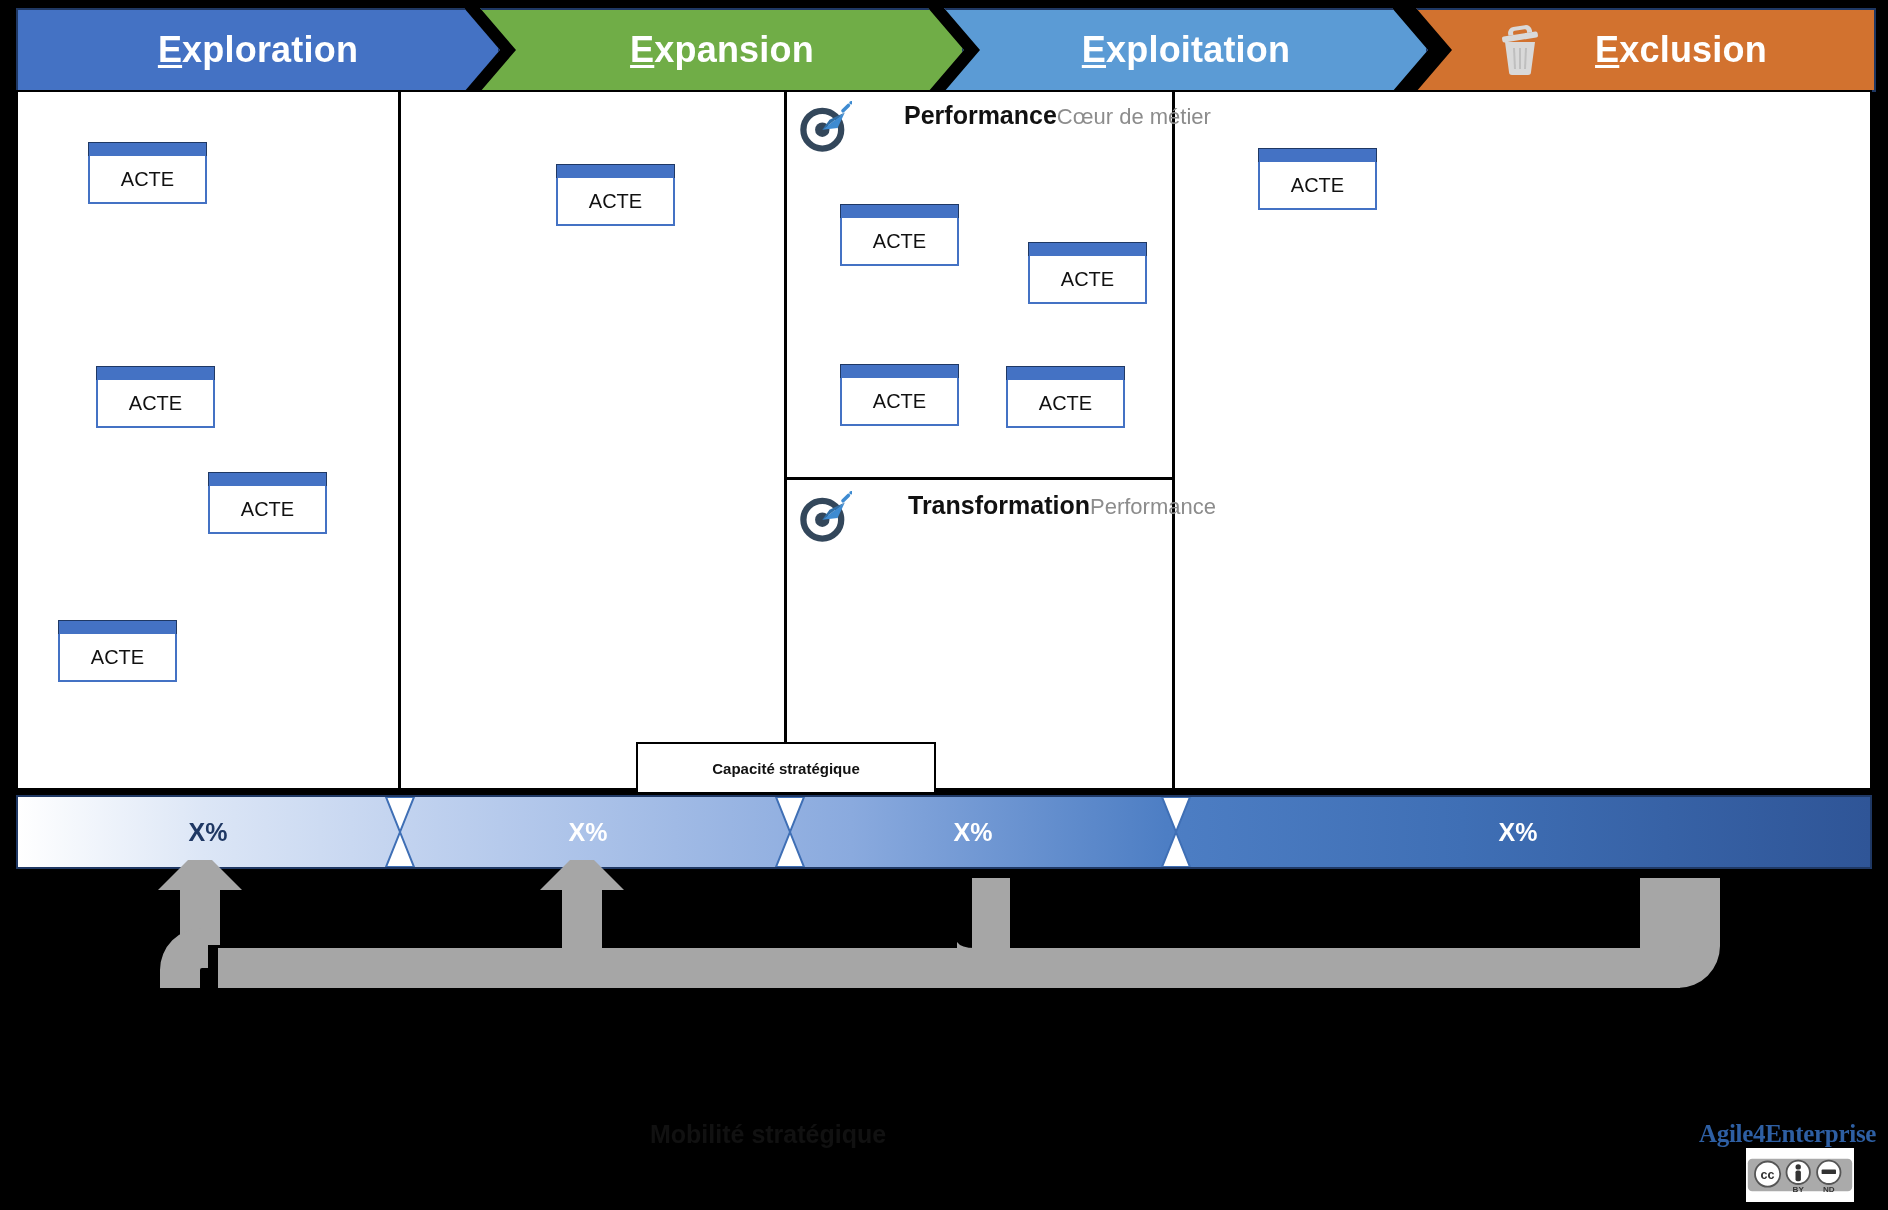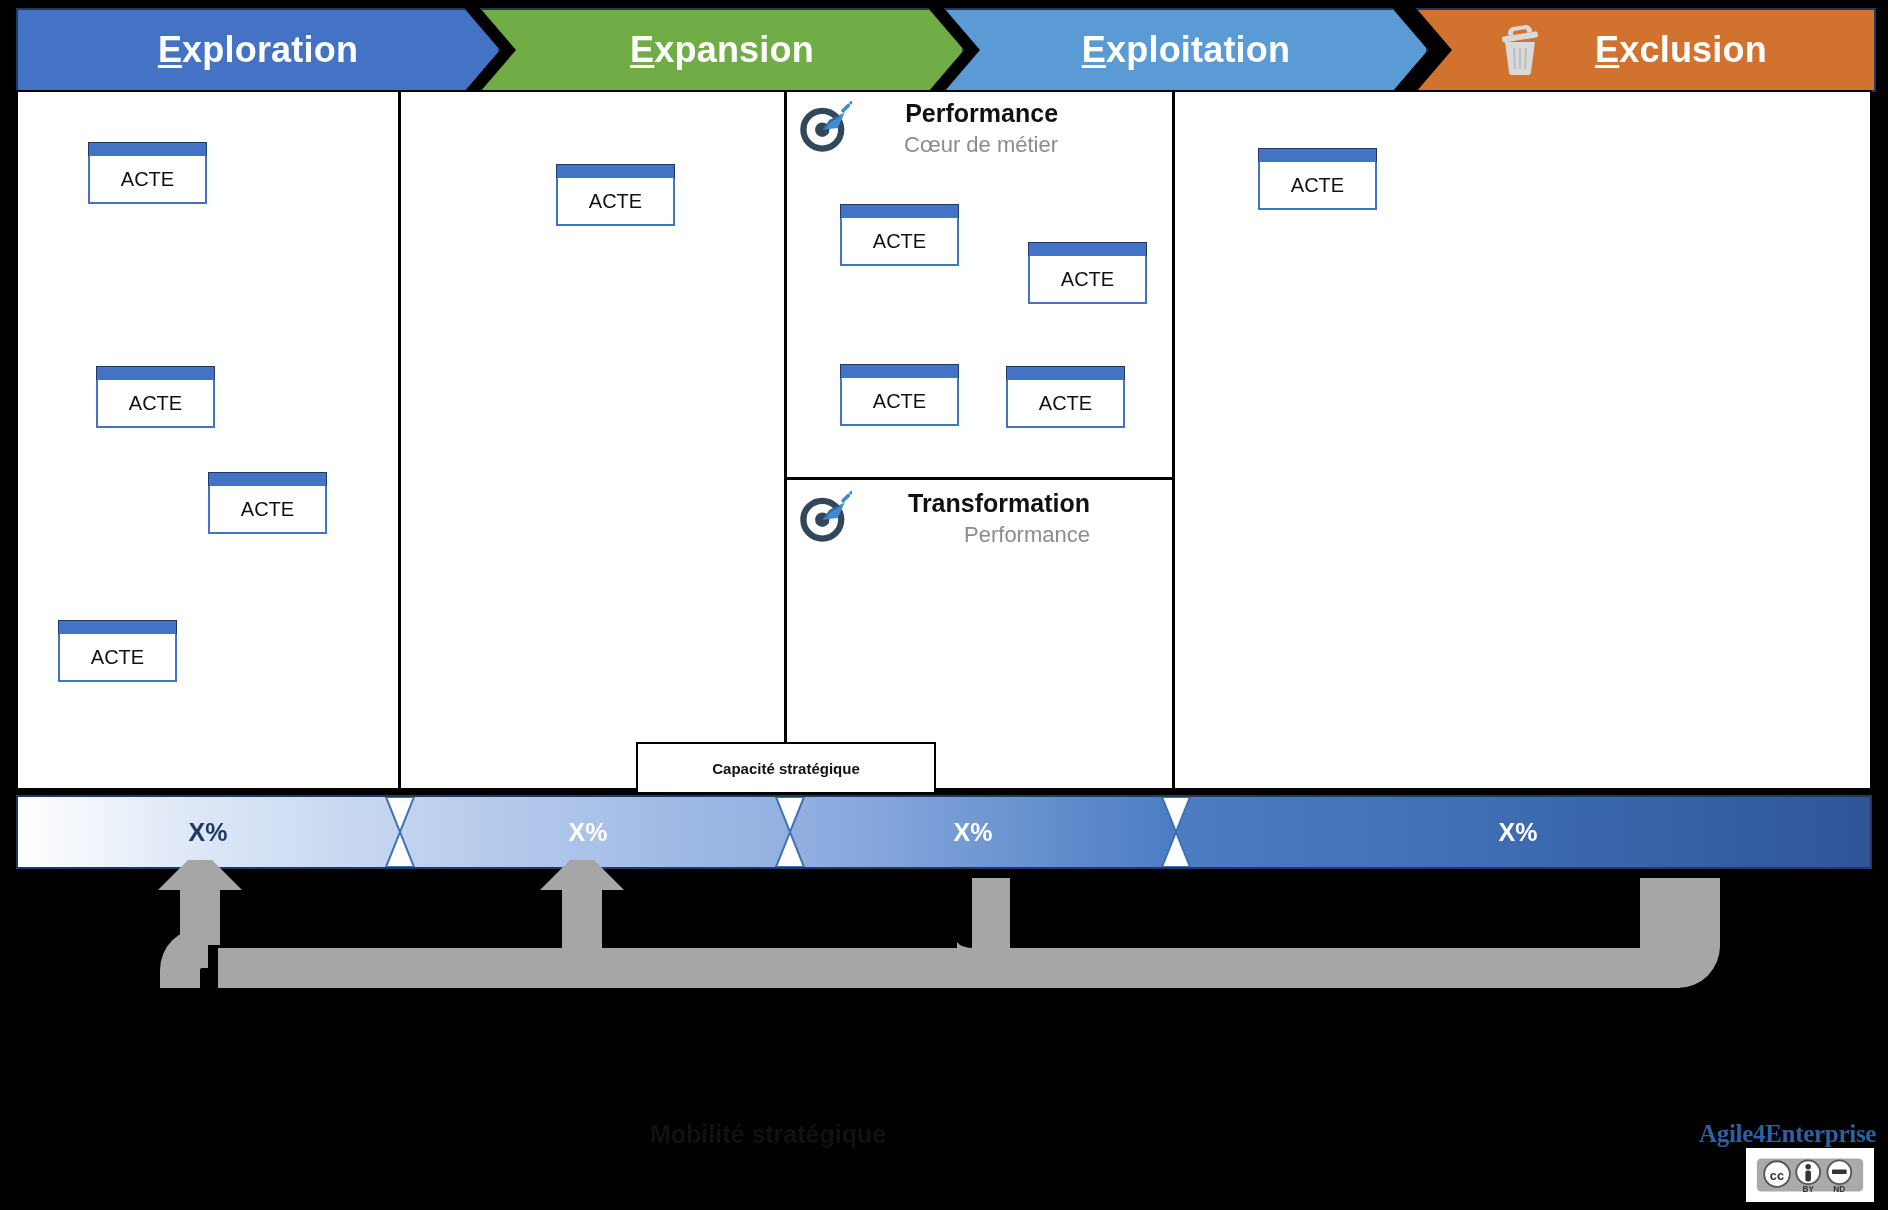--- a/index.html
+++ b/index.html
@@ -22,21 +22,21 @@
 
   .trash{position:absolute;left:1490px;top:16px;width:60px;height:64px;z-index:4;}
 
   
   .board{position:absolute;left:16px;top:90px;width:1856px;height:700px;background:#fff;
          border:2px solid #000;box-sizing:border-box;}
   .vdiv{position:absolute;top:90px;width:3px;height:700px;background:#000;}
 
   
   .sechdr{position:absolute;display:flex;align-items:flex-start;}
-  .sechdr .txts{display:flex;flex-direction:column;align-items:flex-end;}
+  .sechdr .txts{display:flex;flex-direction:row;align-items:center;}
   .sechdr .t1{font-size:25px;font-weight:700;color:#111;line-height:1.1;}
   .sechdr .t2{font-size:22px;color:#8C8C8C;line-height:1.3;margin-top:3px;}
 
   .bullseye{width:54px;height:54px;}
 
   
   .acte{position:absolute;width:119px;height:62px;box-sizing:border-box;background:#fff;}
   .acte .bar{height:14px;background:#4472C4;border:1px solid #1F3864;border-bottom:none;box-sizing:border-box;}
   .acte .body{height:48px;border:2px solid #4472C4;border-top:none;box-sizing:border-box;
               display:flex;align-items:center;justify-content:center;font-size:20px;color:#111;}
@@ -54,21 +54,21 @@
         font-size:25px;font-weight:700;z-index:3;}
   .hour{position:absolute;top:0;width:44px;height:70px;z-index:4;}
 
   
   .mobsvg{position:absolute;left:0;top:860px;width:1888px;height:350px;}
   .moblabel{position:absolute;left:650px;top:1120px;font-size:25px;font-weight:700;color:#111;z-index:5;}
 
   
   .brand{position:absolute;left:1699px;top:1120px;font-family:"Liberation Serif",serif;
          font-size:25px;font-weight:700;color:#2E5FA3;letter-spacing:-.3px;}
-  .ccbox{position:absolute;left:1746px;top:1148px;width:128px;height:54px;background:#fff;
+  .ccbox{position:absolute;left:1746px;top:1148px;width:108px;height:54px;background:#fff;
          display:flex;align-items:center;justify-content:center;}
 </style>
 </head>
 <body>
 
 <div id="root">
 
   <div class="hdr h1">
     <span class="lbl"><u>E</u><span>xploration</span></span>
   </div>

